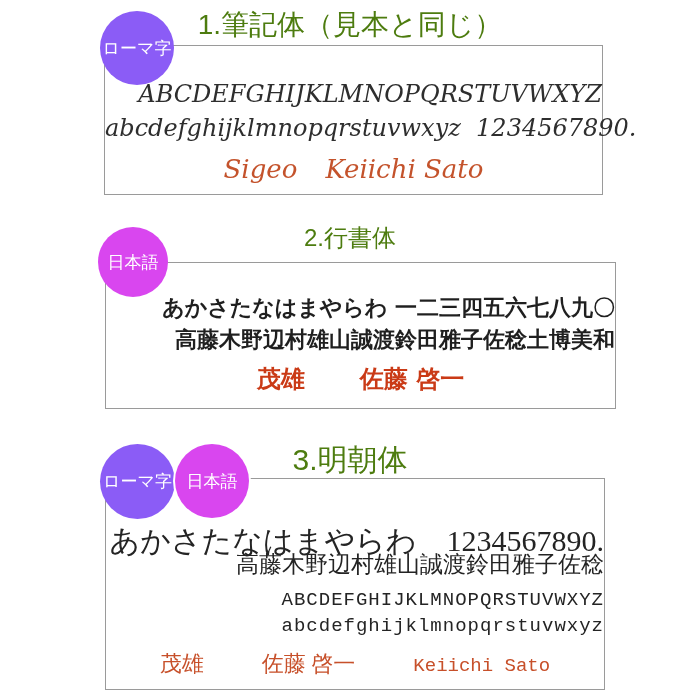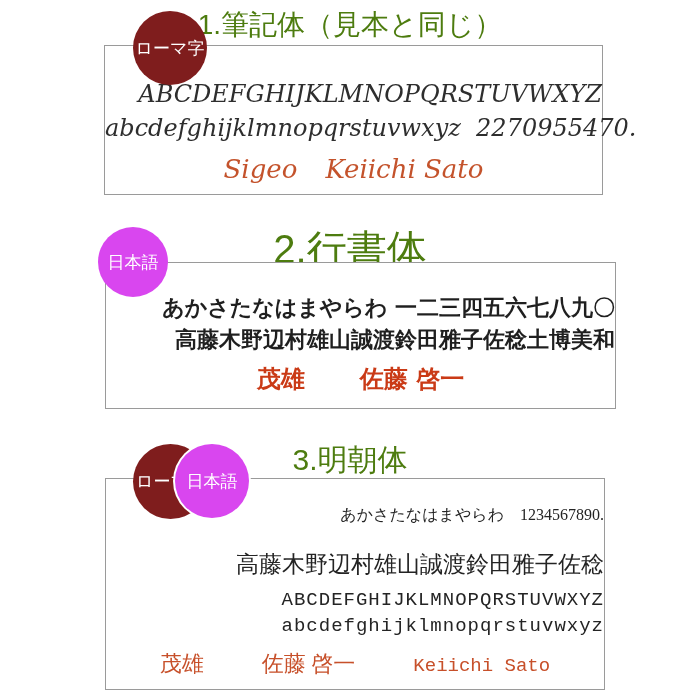--- a/index.html
+++ b/index.html
@@ -10,40 +10,40 @@
     position:relative;
     overflow:hidden;
   }
   .section-title {
     position:absolute; left:0; width:700px;
     text-align:center; color:#4d7c0f;
     font-family:"Liberation Sans", sans-serif;
     white-space:pre;
   }
   #title-1 { top:6px;   font-size:28px; }
-  #title-2 { top:222px; font-size:40px; }
+  #title-2 { top:222px; font-size:24px; }
   #title-3 { top:440px; font-size:30px; }
 
   .sample-box {
     position:absolute;
     background:#ffffff;
     border:1px solid #9a9a9a;
     z-index:1;
   }
   #box-1 { left:104px; top:45px;  width:497px; height:148px; }
   #box-2 { left:105px; top:262px; width:497px; height:145px;padding-left:12px; }
   #box-3 { left:105px; top:478px; width:498px; height:210px; }
 
   .badge {
     position:absolute; border-radius:50%;
     display:flex; align-items:center; justify-content:center;
     color:#ffffff; font-size:17px; line-height:1;
     z-index:2; white-space:nowrap;
   }
-  .badge-red  { background:#7f1d1d;margin-left:33px; }
+  .badge-red  { background:#8b5cf6; }
   .badge-blue { background:#d946ef; }
   #badge-1-romaji  { left:100px; top:11px;  width:74px; height:74px; }
   #badge-2-nihongo { left:98px;  top:227px; width:70px; height:70px; }
   #badge-3-romaji  { left:100px; top:444px; width:75px; height:75px; }
   #badge-3-nihongo { left:175px; top:444px; width:74px; height:74px; box-shadow:0 0 0 2px #ffffff; }
 
   .line {
     position:absolute; left:0; width:100%;
     text-align:right; white-space:pre;
   }
@@ -65,36 +65,36 @@
     font-family:"DejaVu Serif", serif;
     font-weight:bold; color:#1f1f1f;
   }
   #s2-kana  { top:30px; font-size:22px; }
   #s2-kanji { top:62px; font-size:22px; }
   #s2-names { top:100px; gap:55px; font-size:24px; color:#ca3a16; font-weight:bold; font-family:"DejaVu Serif", serif; }
 
   
   .mincho-font { font-family:"Liberation Serif", serif; color:#242424; }
   .mono-font   { font-family:"Liberation Mono", monospace; color:#242424; }
-  #s3-kana  { top:26px;  font-size:16px; }
+  #s3-kana  { top:42px;  font-size:30px; }
   #s3-kanji { top:70px;  font-size:23px;font-family:Liberation Mono, monospace; }
   #s3-caps  { top:110px; font-size:19px; letter-spacing:1px; }
   #s3-lower { top:136px; font-size:19px; letter-spacing:1px; }
   #s3-names { top:170px; gap:58px; font-size:22px; color:#c7502a; }
   #s3-names .roman { font-family:"Liberation Mono", monospace; font-size:19px; }
   #s3-names .cjk   { font-family:"Liberation Serif", serif; }
 </style>
 </head>
 <body>
 
 <div class="section-title" id="title-1">1.筆記体（見本と同じ）</div>
 
 <div class="sample-box" id="box-1">
   <div class="line script-font" id="s1-caps">ABCDEFGHIJKLMNOPQRSTUVWXYZ</div>
-  <div class="line script-font" id="s1-lower">abcdefghijklmnopqrstuvwxyz  2270955470.</div>
+  <div class="line script-font" id="s1-lower">abcdefghijklmnopqrstuvwxyz  1234567890.</div>
   <div class="names-row script-font" id="s1-names">
     <span>Sigeo</span>
     <span>Keiichi Sato</span>
   </div>
 </div>
 
 <div class="badge badge-red" id="badge-1-romaji">
   <span>ローマ字</span>
 </div>
 

